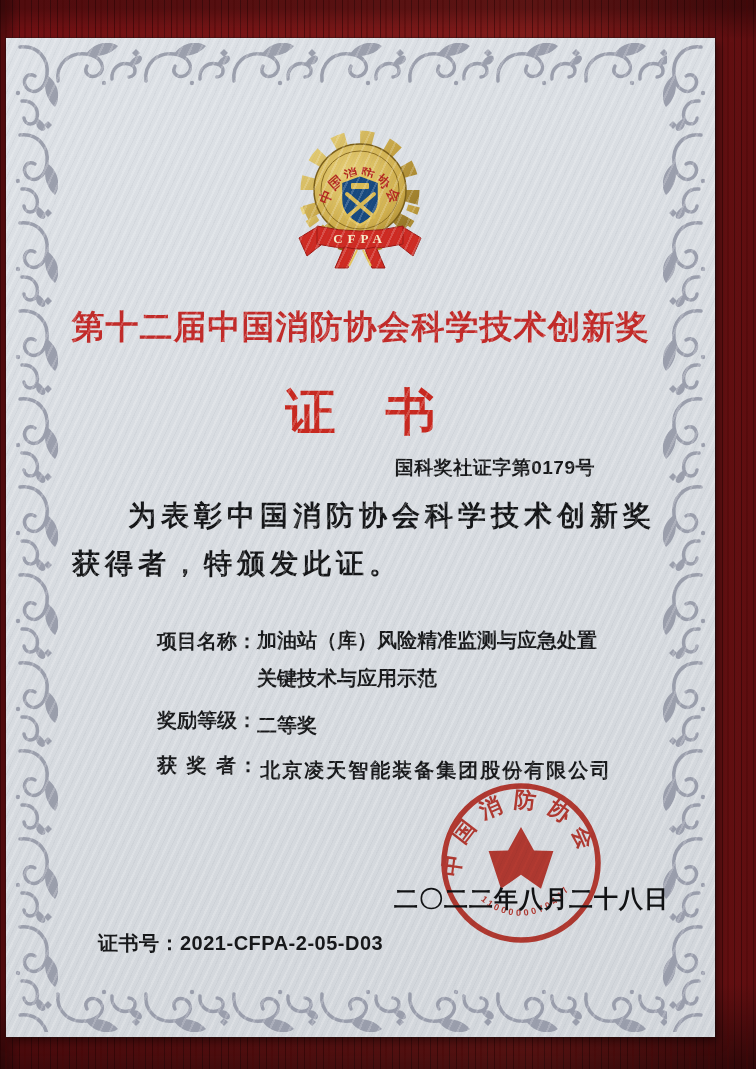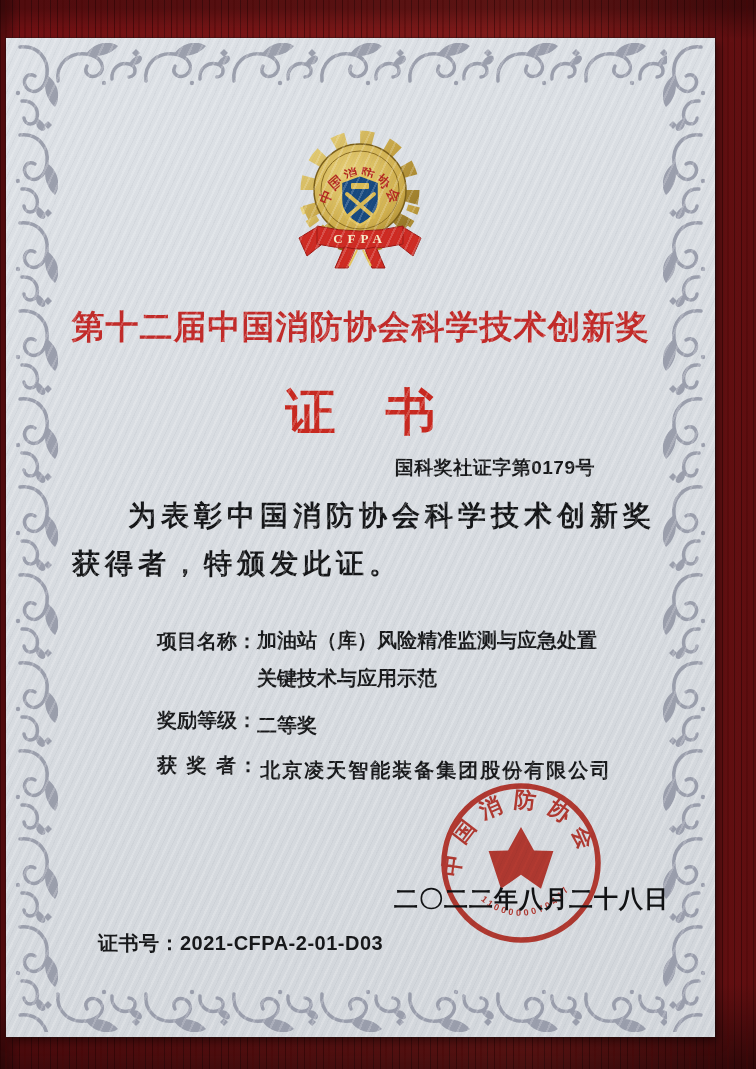--- a/index.html
+++ b/index.html
@@ -258,15 +258,15 @@
         <path id="sealArcBot" d="M30,98 A58,58 0 0 0 140,98" fill="none"></path>
         <text font-size="9" font-weight="bold" fill="#cd3227" letter-spacing="3" font-family="Liberation Sans, sans-serif">
           <textPath href="#sealArcBot" startOffset="50%" text-anchor="middle">1100000070477</textPath>
         </text>
       </g>
     </g>
   </svg>
 
   <div class="date-line">二〇二二年八月二十八日</div>
 
-  <div class="cert-no"><span>证书号：</span><span>2021-CFPA-2-01-D03</span></div>
+  <div class="cert-no"><span>证书号：</span><span>2021-CFPA-2-05-D03</span></div>
 
 </div>
 
 </body></html>

